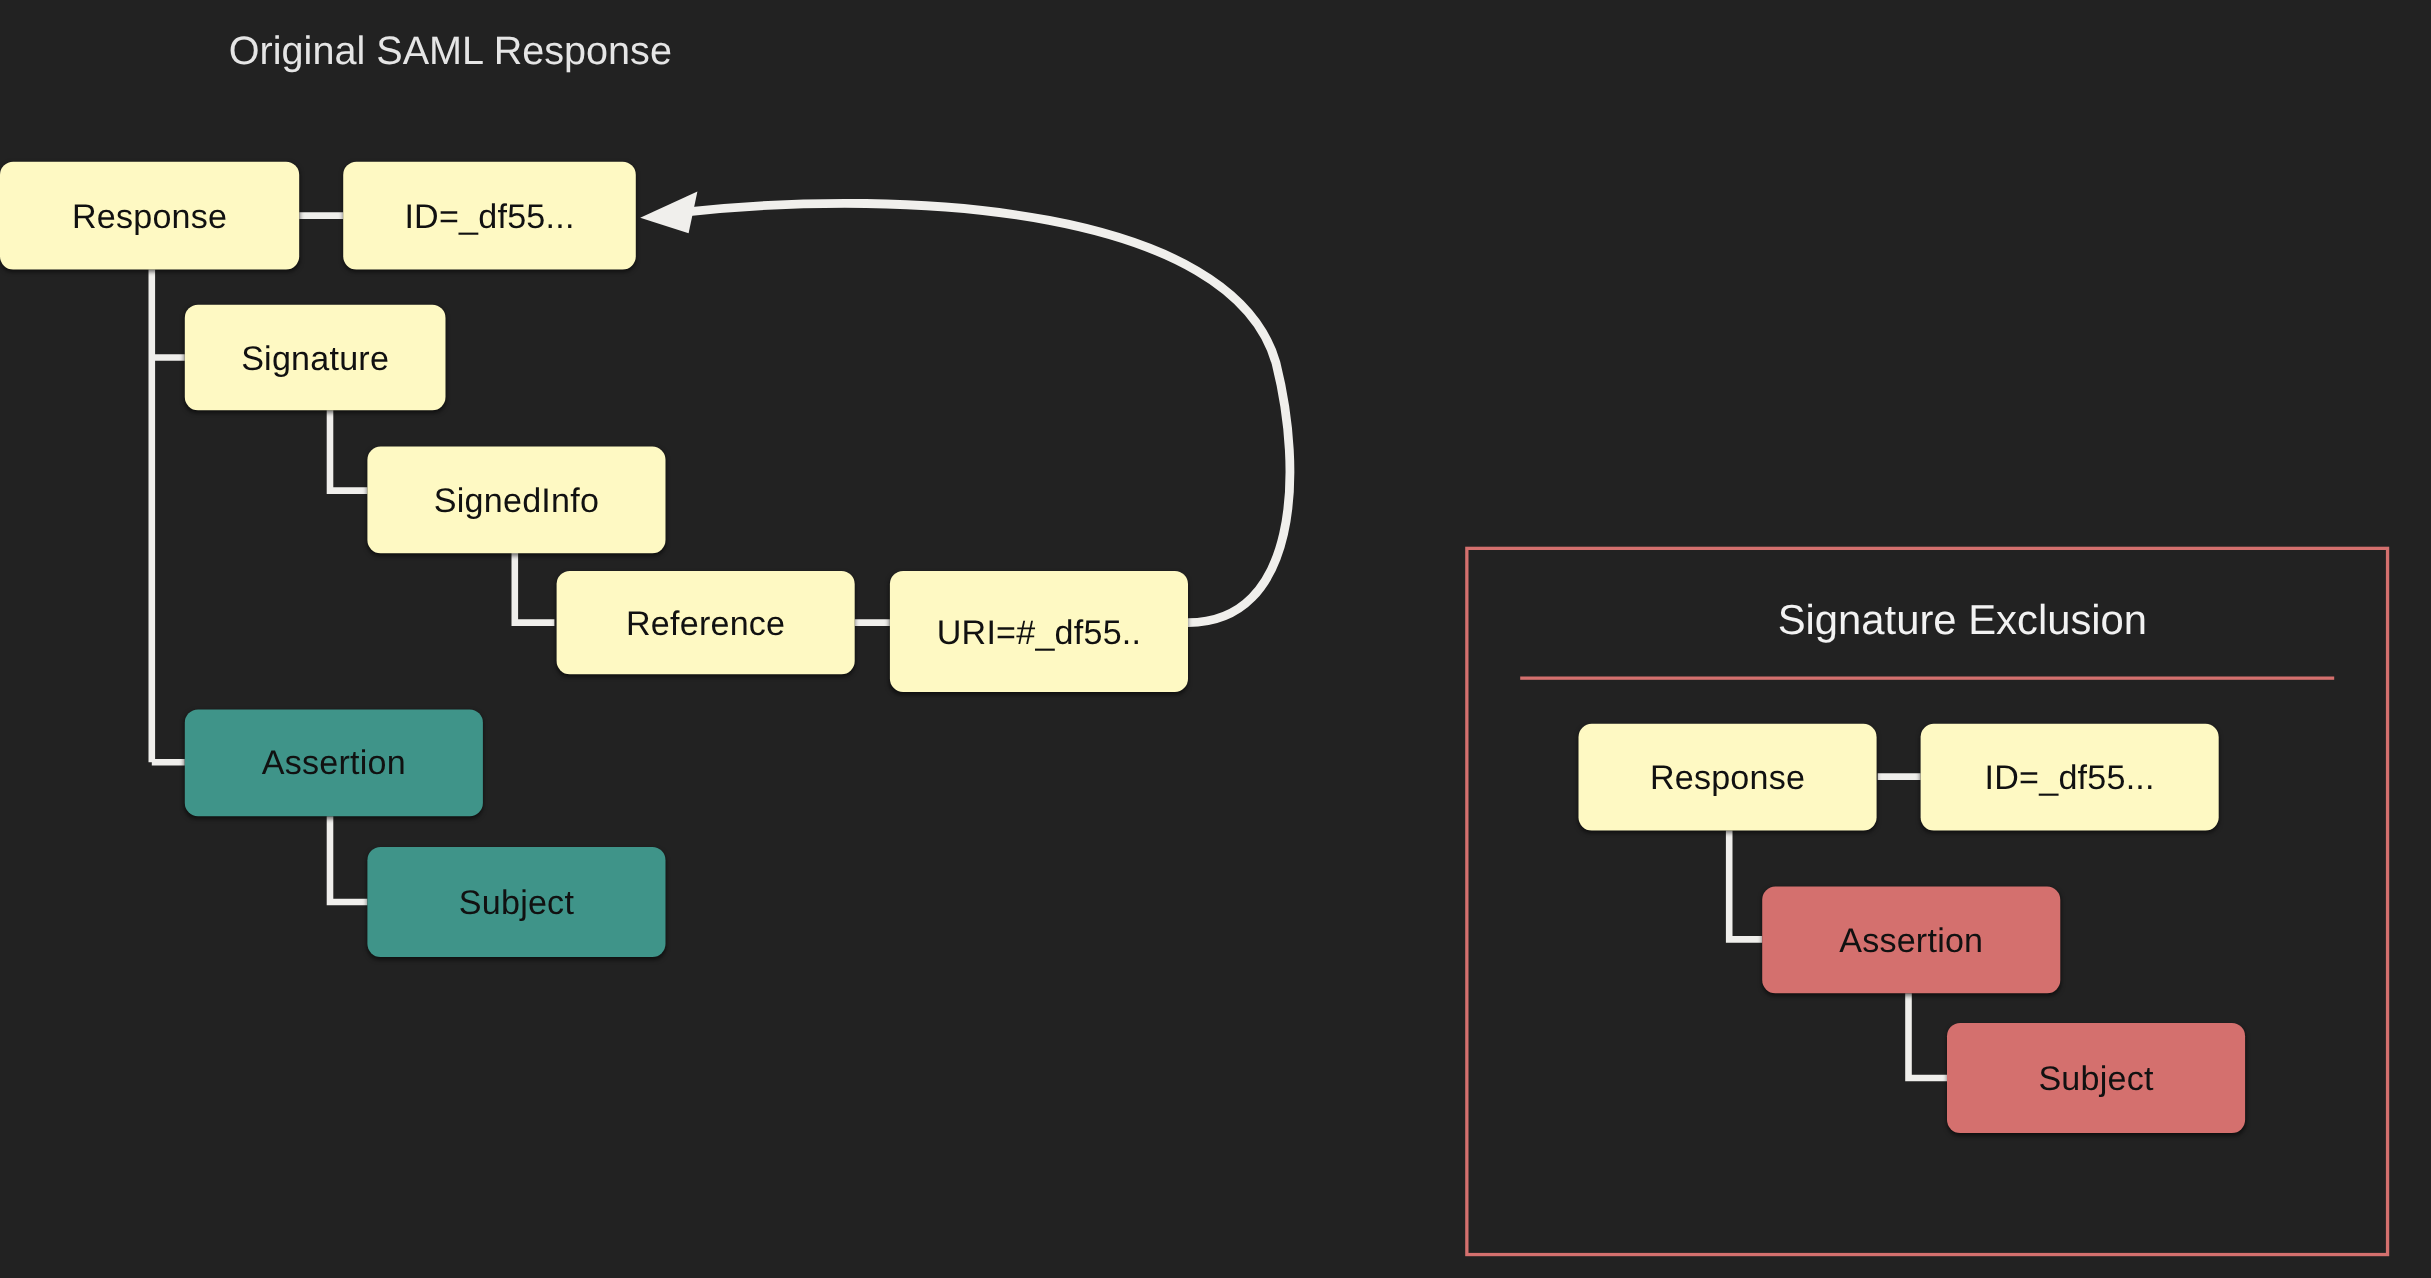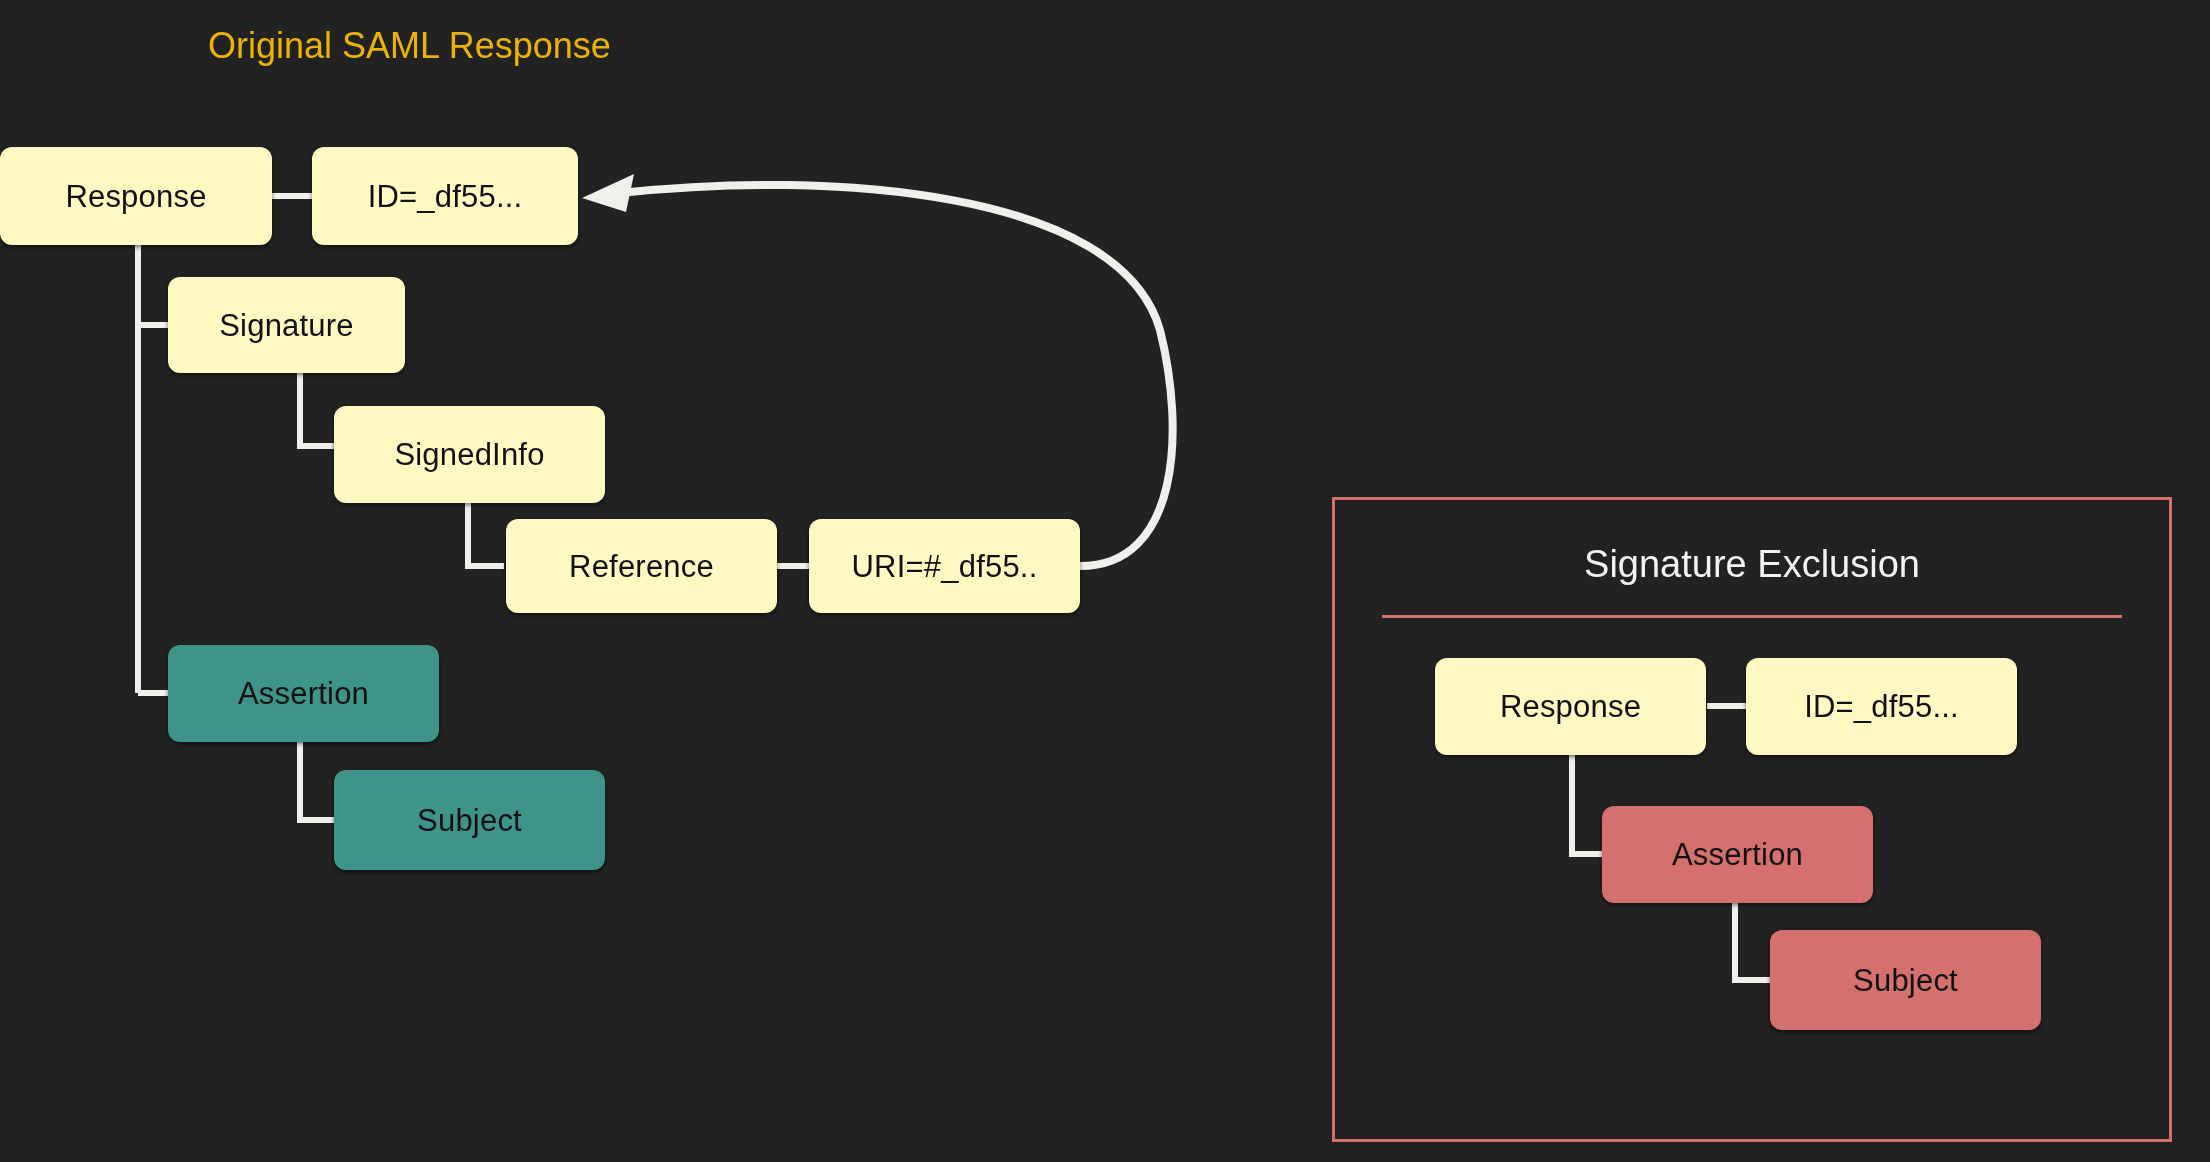--- a/index.html
+++ b/index.html
@@ -41,21 +41,21 @@
     line-height: 1;
     box-shadow: 0 2px 4px rgba(0,0,0,0.55);
     white-space: nowrap;
   }
   .node-blue   { background: #fef9c3; }
   .node-teal   { background: #3F9489; }
   .node-red    { background: #D4706E; }
 
   .diagram-title {
     position: absolute;
-    color: #eab308;
+    color: #e5e5e5;
     font-size: 36px;
     line-height: 1;
     white-space: nowrap;
   }
   .panel {
     position: absolute;
     box-sizing: border-box;
     border: 3px solid #D4706E;
     background: transparent;
   }
@@ -121,35 +121,35 @@
   </div>
 
   <div class="node node-blue" style="left:334px; top:406px; width:271px; height:97px;">
     <span>SignedInfo</span>
   </div>
 
   <div class="node node-blue" style="left:506px; top:519px; width:271px; height:94px;">
     <span>Reference</span>
   </div>
 
-  <div class="node node-blue" style="left:809px; top:519px; width:271px; height:94px;">
+  <div class="node node-blue" style="left:809px; top:519px; width:271px; height:110px;">
     <span>URI=#_df55..</span>
   </div>
 
   <div class="node node-teal" style="left:168px; top:645px; width:271px; height:97px;">
     <span>Assertion</span>
   </div>
 
   <div class="node node-teal" style="left:334px; top:770px; width:271px; height:100px;">
     <span>Subject</span>
   </div>
 
   <div class="panel" style="left:1332px; top:497px; width:840px; height:645px;"></div>
 
-  <div class="panel-title" style="left:1332px; top:545px; width:840px;">Signature Exclusion</div>
+  <div class="panel-title" style="left:1332px; top:545px; width:840px;padding-left:32px;">Signature Exclusion</div>
 
   <div class="panel-rule" style="left:1382px; top:615px; width:740px;"></div>
 
   <svg class="edge-layer" viewBox="0 0 2210 1162" width="2210" height="1162">
     <g stroke="#F0EFEC" stroke-width="6" fill="none" stroke-linecap="butt">
 
       <line x1="1707" y1="706" x2="1746" y2="706"></line>
 
       <path d="M 1572 755 L 1572 854 L 1602 854"></path>
 

